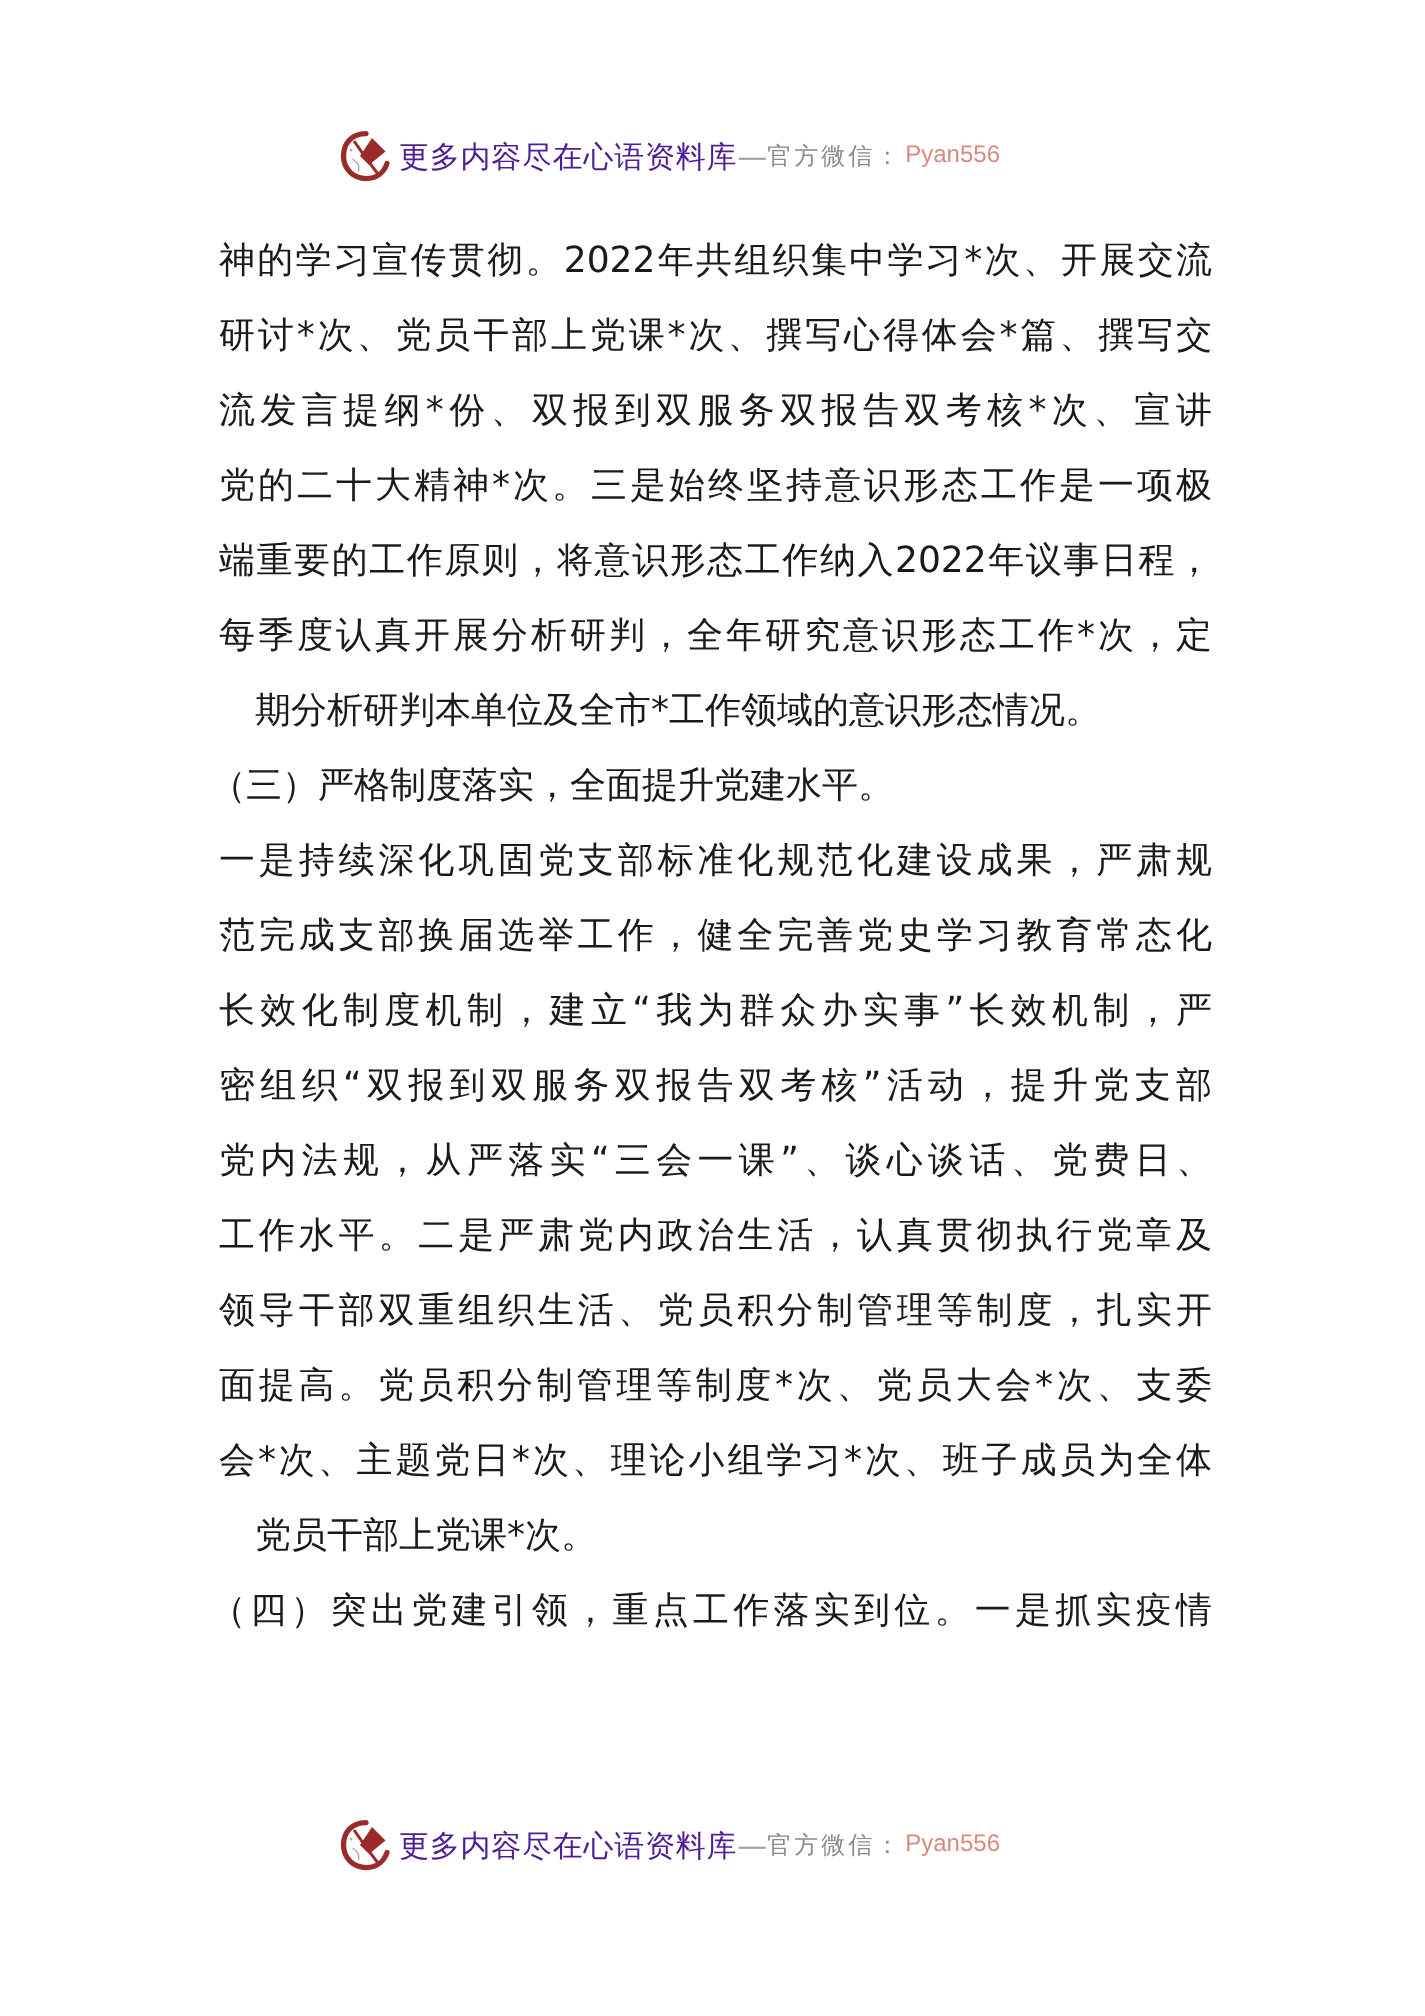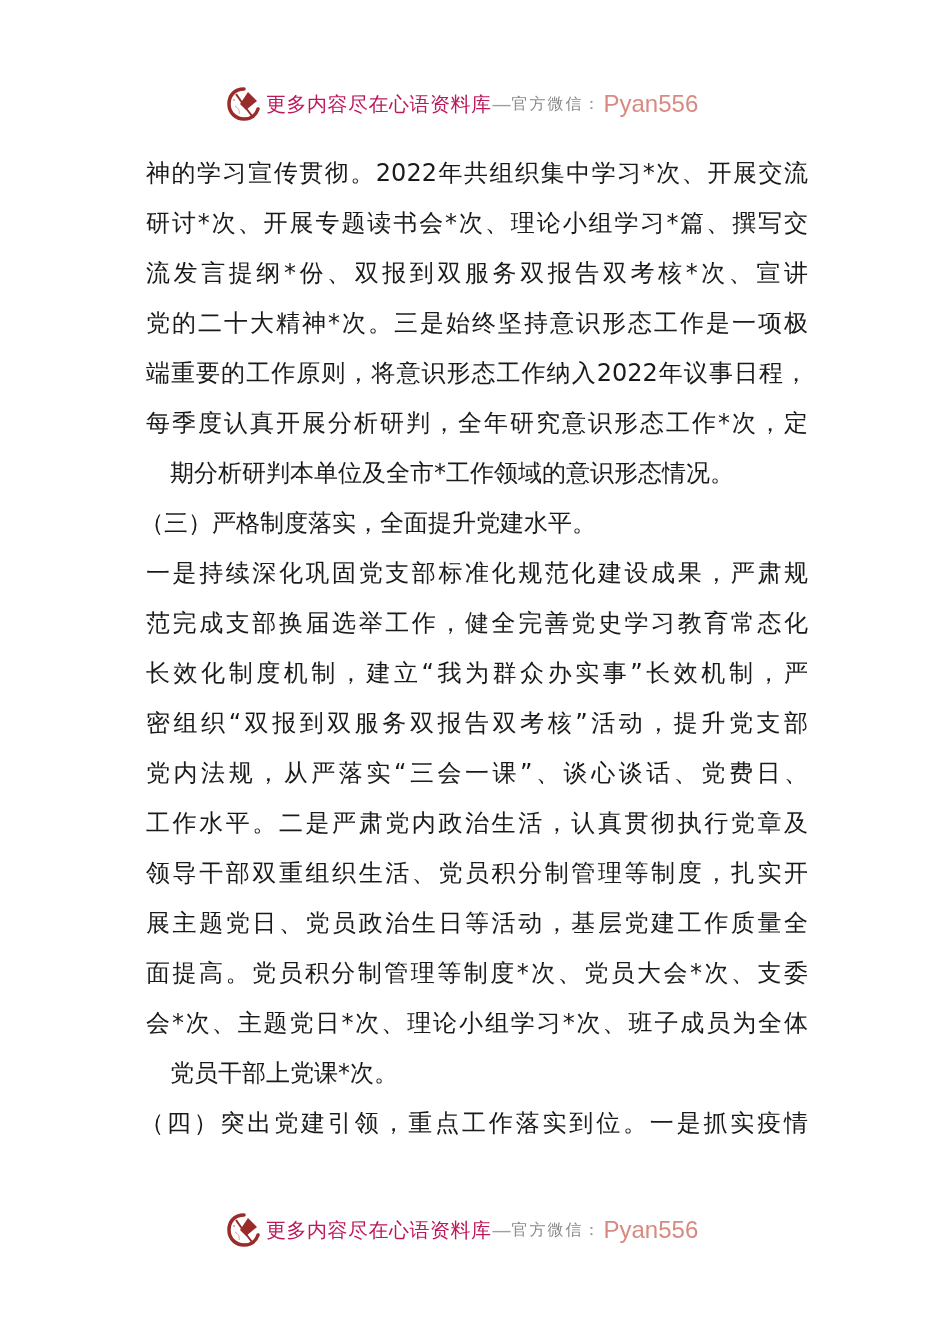--- a/index.html
+++ b/index.html
@@ -32,39 +32,39 @@
   }
   .banner.top { top: 84px; }
   .banner.bottom { top: 1210px; }
   .banner .logo {
     width: 36px;
     height: 36px;
     margin-right: 4px;
     flex: 0 0 auto;
   }
   .banner .b-red {
-    color: #be185d;
+    color: #4c1d95;
     font-family: "DejaVu Serif", serif;
     font-size: 20px;
     letter-spacing: 0.5px;
   }
   .banner .b-dash {
     color: #a0a0a0;
     font-size: 20px;
   }
   .banner .b-gray {
     color: #8a8a8a;
     font-family: "DejaVu Serif", serif;
     font-size: 16px;
     letter-spacing: 2px;
   }
   .banner .b-id {
     color: #d98a80;
     font-family: "Liberation Sans", sans-serif;
-    font-size: 24px;
+    font-size: 16px;
     margin-left: 2px;
   }
   .content {
     position: absolute;
     left: 146px;
     top: 148px;
     width: 662px;
   }
   .line {
     display: block;
@@ -99,35 +99,34 @@
       <circle cx="8" cy="14" r="1" fill="#c9a0a0"></circle>
     </svg>
     <span class="b-red">更多内容尽在心语资料库</span>
     <span class="b-dash">—</span>
     <span class="b-gray">官方微信：</span>
     <span class="b-id">Pyan556</span>
   </div>
 
   <div class="content">
     <span class="line">神的学习宣传贯彻。2022年共组织集中学习*次、开展交流</span>
-    <span class="line">研讨*次、开展专题读书会*次、理论小组学习*篇、撰写交</span>
+    <span class="line">研讨*次、党员干部上党课*次、撰写心得体会*篇、撰写交</span>
     <span class="line">流发言提纲*份、双报到双服务双报告双考核*次、宣讲</span>
     <span class="line">党的二十大精神*次。三是始终坚持意识形态工作是一项极</span>
     <span class="line">端重要的工作原则，将意识形态工作纳入2022年议事日程，</span>
     <span class="line">每季度认真开展分析研判，全年研究意识形态工作*次，定</span>
     <span class="line last">期分析研判本单位及全市*工作领域的意识形态情况。</span>
     <span class="line last heading">（三）严格制度落实，全面提升党建水平。</span>
     <span class="line">一是持续深化巩固党支部标准化规范化建设成果，严肃规</span>
     <span class="line">范完成支部换届选举工作，健全完善党史学习教育常态化</span>
     <span class="line">长效化制度机制，建立“我为群众办实事”长效机制，严</span>
     <span class="line">密组织“双报到双服务双报告双考核”活动，提升党支部</span>
     <span class="line">党内法规，从严落实“三会一课”、谈心谈话、党费日、</span>
     <span class="line">工作水平。二是严肃党内政治生活，认真贯彻执行党章及</span>
     <span class="line">领导干部双重组织生活、党员积分制管理等制度，扎实开</span>
-    <span class="line">展主题党日、党员政治生日等活动，基层党建工作质量全</span>
     <span class="line">面提高。党员积分制管理等制度*次、党员大会*次、支委</span>
     <span class="line">会*次、主题党日*次、理论小组学习*次、班子成员为全体</span>
     <span class="line last">党员干部上党课*次。</span>
     <span class="line heading">（四）突出党建引领，重点工作落实到位。一是抓实疫情</span>
   </div>
 
   <div class="banner bottom">
     <svg class="logo" viewBox="0 0 36 36">
       <path d="M18 3 C8 3 3 10 3 18 C3 27 10 33 18 33 C25 33 30 29 32 23" fill="none" stroke="#9b2a2a" stroke-width="3.5" stroke-linecap="round"></path>
       <path d="M10 8 C14 14 18 20 26 30" fill="none" stroke="#9b2a2a" stroke-width="2"></path>

